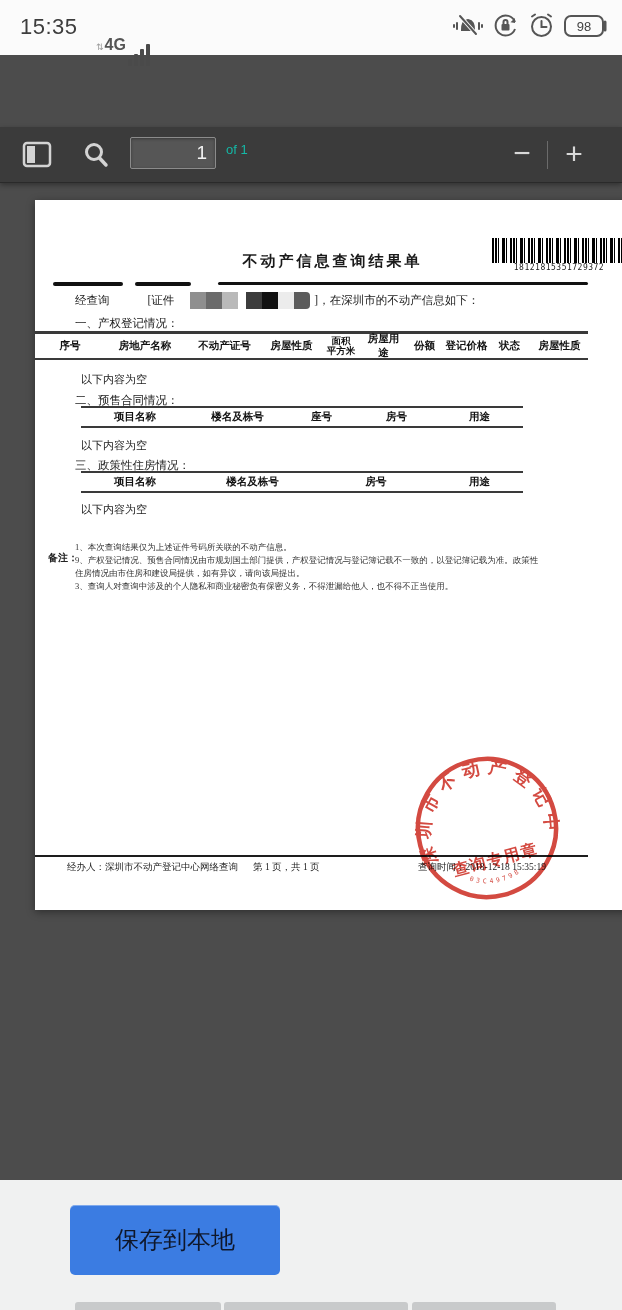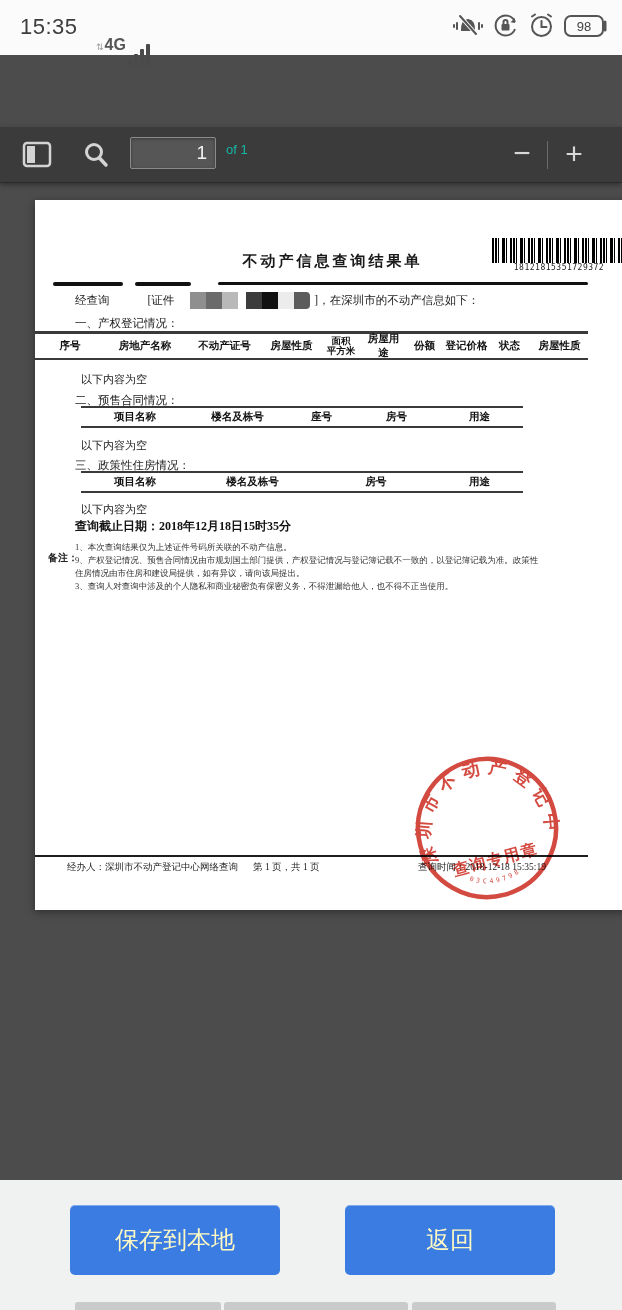--- a/index.html
+++ b/index.html
@@ -89,21 +89,21 @@
   .stamp{position:absolute;left:377px;top:553px;width:150px;height:150px;
     transform:rotate(-15deg);mix-blend-mode:multiply;opacity:.92;}
   .footer-rule{position:absolute;left:0;top:655px;width:553px;height:2px;background:#1d1d1d;}
   .footer-operator{position:absolute;left:32px;top:661px;font-size:9.5px;color:#222;}
   .footer-pageinfo{position:absolute;left:218px;top:661px;font-size:9.5px;color:#222;}
   .footer-time{position:absolute;left:383px;top:661px;font-size:9.5px;color:#222;}
 
   
   .bottom-bar{position:absolute;left:0;top:1180px;width:622px;height:130px;background:#f0f1f1;}
   .btn{position:absolute;top:25px;width:210px;height:70px;background:#3b7ce2;border:none;
-    border-radius:5px;color:#fef9c3;font-size:24px;font-family:"Liberation Sans",sans-serif;
+    border-radius:5px;color:#0f172a;font-size:24px;font-family:"Liberation Sans",sans-serif;
     box-shadow:inset 0 1px 0 rgba(255,255,255,.35);cursor:pointer;}
   .btn-save{left:70px;} .btn-back{left:345px;}
   .kb-stub{position:absolute;top:122px;height:8px;background:#c8cacb;border-radius:3px 3px 0 0;}
   .kb1{left:75px;width:146px;} .kb2{left:224px;width:184px;} .kb3{left:412px;width:144px;}
 </style>
 </head>
 <body>
 
 <div id="screen">
 
@@ -227,21 +227,20 @@
 
       <div class="sec-heading h3">三、政策性住房情况：</div>
       <div class="tbl tbl3">
         <div class="cell" style="width:108px">项目名称</div>
         <div class="cell" style="width:127px">楼名及栋号</div>
         <div class="cell" style="width:120px">房号</div>
         <div class="cell" style="width:87px">用途</div>
       </div>
       <div class="empty-text e3">以下内容为空</div>
 
-      <div class="deadline">查询截止日期：2018年12月18日15时35分</div>
 
       <div class="notes-label">备注：</div>
       <div class="notes">
         <div>1、本次查询结果仅为上述证件号码所关联的不动产信息。</div>
         <div>9、产权登记情况、预售合同情况由市规划国土部门提供，产权登记情况与登记簿记载不一致的，以登记簿记载为准。政策性住房情况由市住房和建设局提供，如有异议，请向该局提出。</div>
         <div>3、查询人对查询中涉及的个人隐私和商业秘密负有保密义务，不得泄漏给他人，也不得不正当使用。</div>
       </div>
 
       <div class="footer-rule"></div>
       <div class="footer-operator">经办人：深圳市不动产登记中心网络查询</div>
@@ -261,19 +260,18 @@
         <text font-size="6.5" fill="#d03a30" letter-spacing="3" font-family="DejaVu Sans Mono, monospace">
           <textPath href="#arcBottom" startOffset="8">03C49798</textPath>
         </text>
       </svg>
 
     </div>
   </div>
 
   <div class="bottom-bar">
     <button class="btn btn-save">保存到本地</button>
-    <button class="btn btn-back">返回</button>
     <div class="kb-stub kb1"></div>
     <div class="kb-stub kb2"></div>
     <div class="kb-stub kb3"></div>
   </div>
 
 </div>
 
 </body></html>

